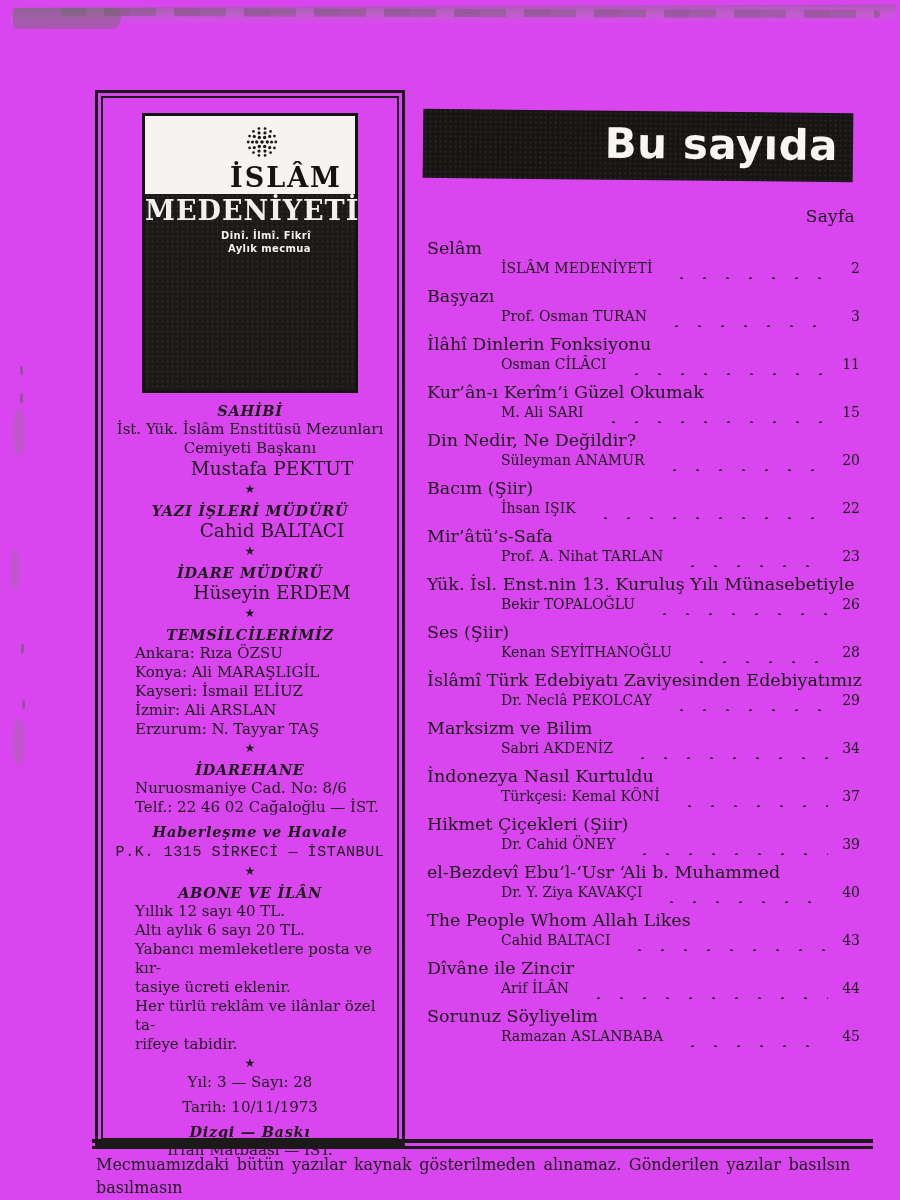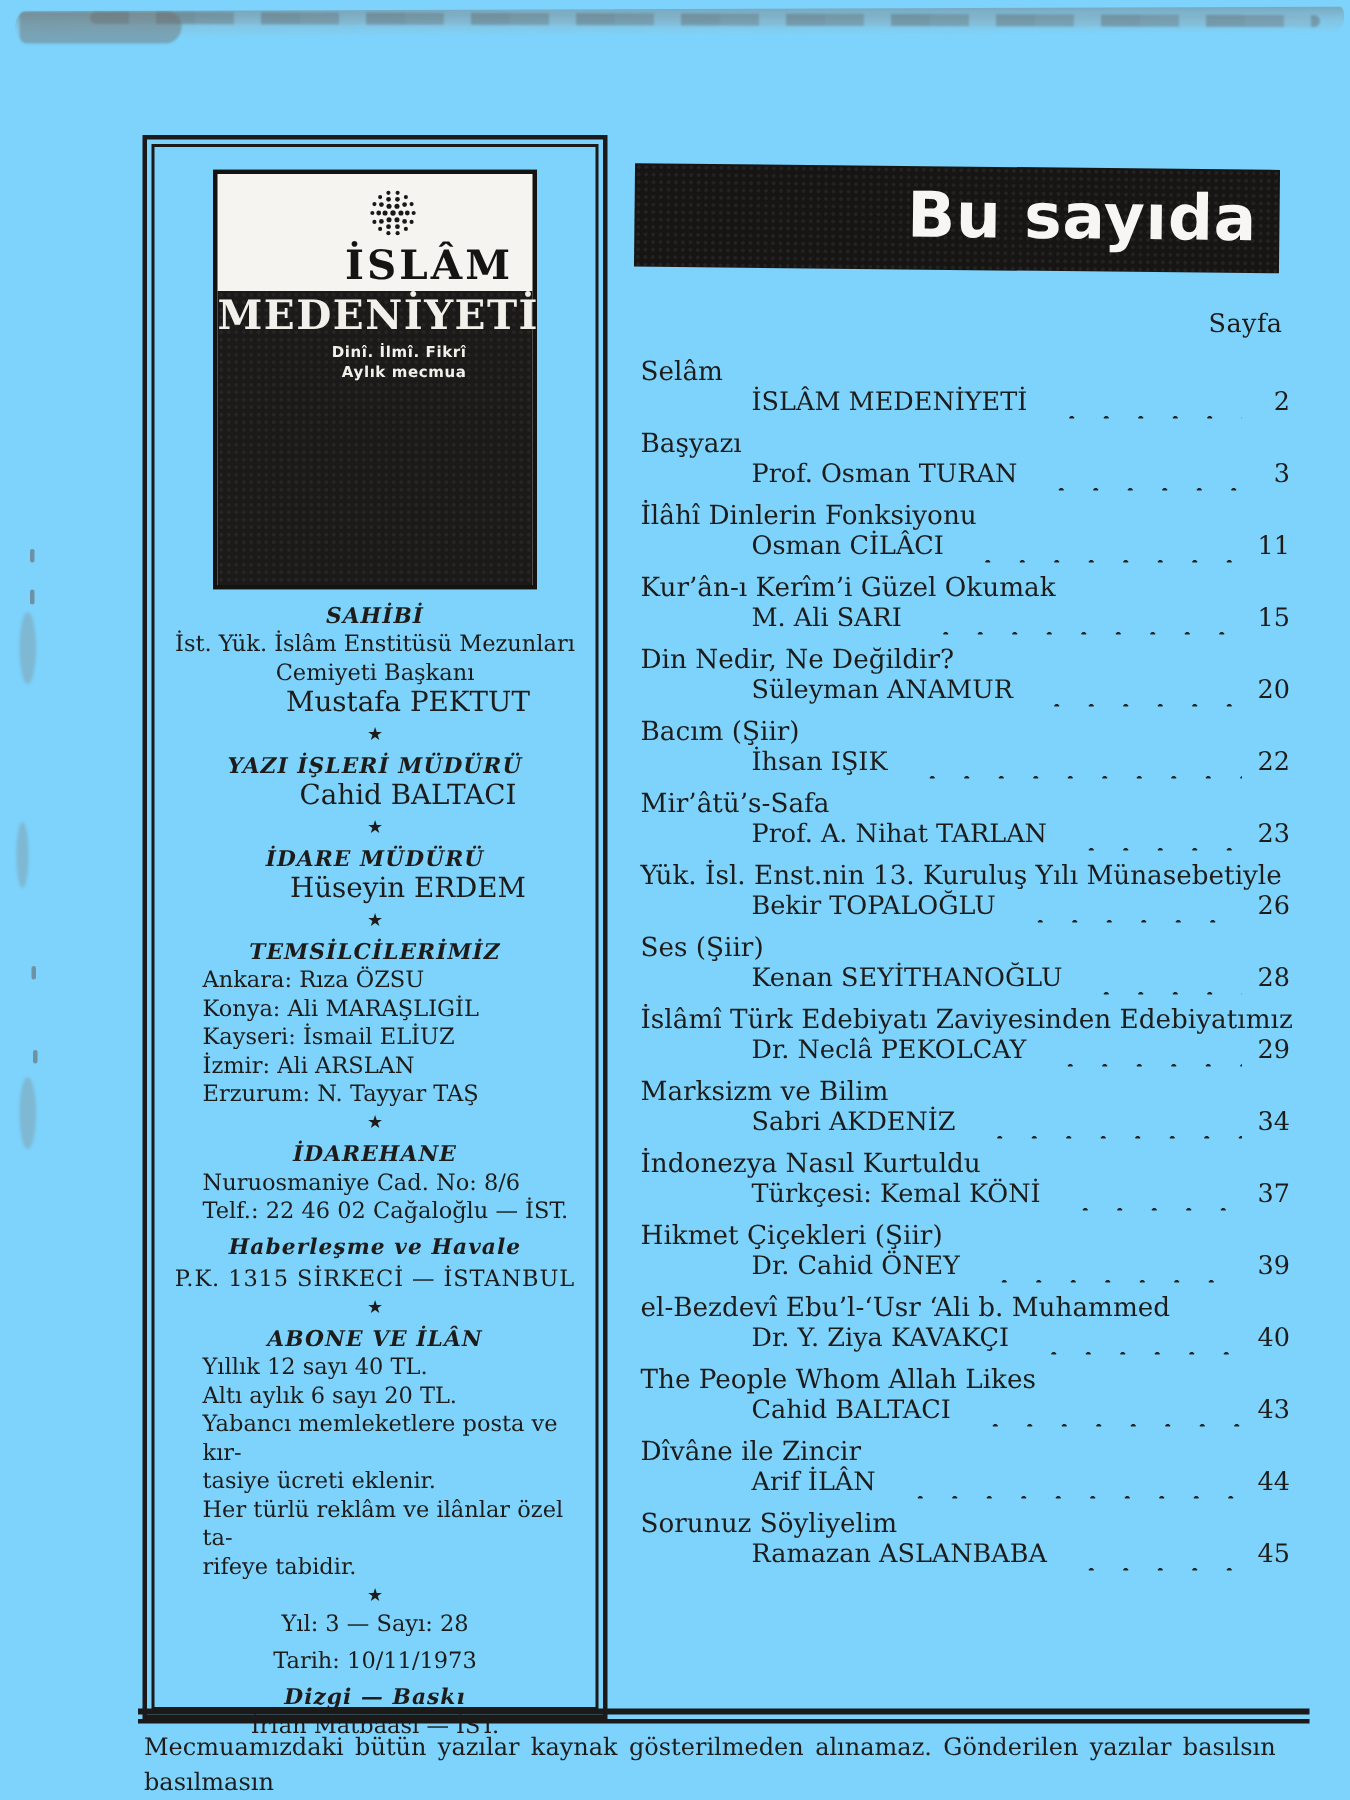--- a/index.html
+++ b/index.html
@@ -1,20 +1,20 @@
 <!DOCTYPE html>
 <html><head>
 <meta charset="utf-8">
 <title>İslâm Medeniyeti — Bu sayıda</title>
 <style>
   html,body{margin:0;padding:0;}
   body{width:900px;height:1200px;background:#e9e7e2;}
   .page{
     position:relative;width:900px;height:1200px;overflow:hidden;
-    background:#7dd3fc;
+    background:#d946ef;
     color:#1d1c1a;
     font-family:"DejaVu Serif","Liberation Serif",serif;
   }
   
   .scan-band{
     position:absolute;top:6px;left:10px;width:886px;height:17px;
     transform:rotate(-0.2deg);
     background:linear-gradient(180deg,rgba(115,112,108,.42),rgba(150,147,142,.22) 55%,rgba(180,178,173,.05));
     border-radius:8px 3px 10px 4px / 12px 5px 9px 6px;
     filter:blur(.5px);
@@ -72,21 +72,21 @@
   }
   .cover-subs{
     text-align:right;padding-right:44px;margin-top:3px;
     font-family:"DejaVu Sans","Liberation Sans",sans-serif;
     font-size:10px;font-weight:bold;line-height:13px;letter-spacing:.4px;
   }
   
   .mh{line-height:19px;font-size:15px;}
   .mh.h{font-weight:bold;letter-spacing:.7px;margin-top:5px;font-size:14.5px;font-style:italic;}
   .mh.c{font-size:15px;}
-  .mh.cw{font-size:15px;letter-spacing:.6px;margin:2px 3px;}
+  .mh.cw{font-size:15px;letter-spacing:.6px;margin:2px 3px;font-family:Liberation Mono, monospace;}
   .mh.name{font-size:18.5px;line-height:22px;padding-left:44px;}
   .mh.left{text-align:left;padding-left:32px;font-size:15px;}
   .mh.star{font-size:12px;line-height:13px;margin:3px 0;}
   .mh.gap{margin-top:6px;}
   
   .toc-bar{
     position:absolute;left:423px;top:111px;width:430px;height:69px;
     background:#161514;
     background-image:radial-gradient(rgba(255,255,255,.06) 1px,transparent 1.4px);
     background-size:5px 5px;
@@ -96,21 +96,21 @@
     position:absolute;right:15px;top:8px;
     font-family:"DejaVu Sans","Liberation Sans",sans-serif;
     font-size:42px;font-weight:bold;letter-spacing:.5px;color:#f7f6f3;
   }
   .sayfa{
     position:absolute;right:45px;top:206px;font-size:17px;letter-spacing:.3px;
   }
   .toc{position:absolute;left:427px;top:238px;width:433px;}
   .toc-entry{margin-bottom:7px;}
   .toc-title{font-size:17.5px;line-height:20px;white-space:nowrap;}
-  .toc-author-row{display:flex;align-items:center;padding-left:74px;font-size:17px;line-height:21px;}
+  .toc-author-row{display:flex;align-items:center;padding-left:74px;font-size:14px;line-height:21px;}
   .toc-author{white-space:nowrap;}
   .leader{
     flex:1 1 auto;height:18px;align-self:flex-end;margin:0 4px 0 10px;
     background-image:radial-gradient(circle,#262523 1.5px,transparent 1.9px);
     background-size:23px 18px;background-position:8px 9px;background-repeat:repeat-x;
   }
   .toc-page{min-width:28px;text-align:right;}
   
   .foot-rule{
     position:absolute;left:92px;top:1139px;width:781px;height:10px;box-sizing:border-box;

